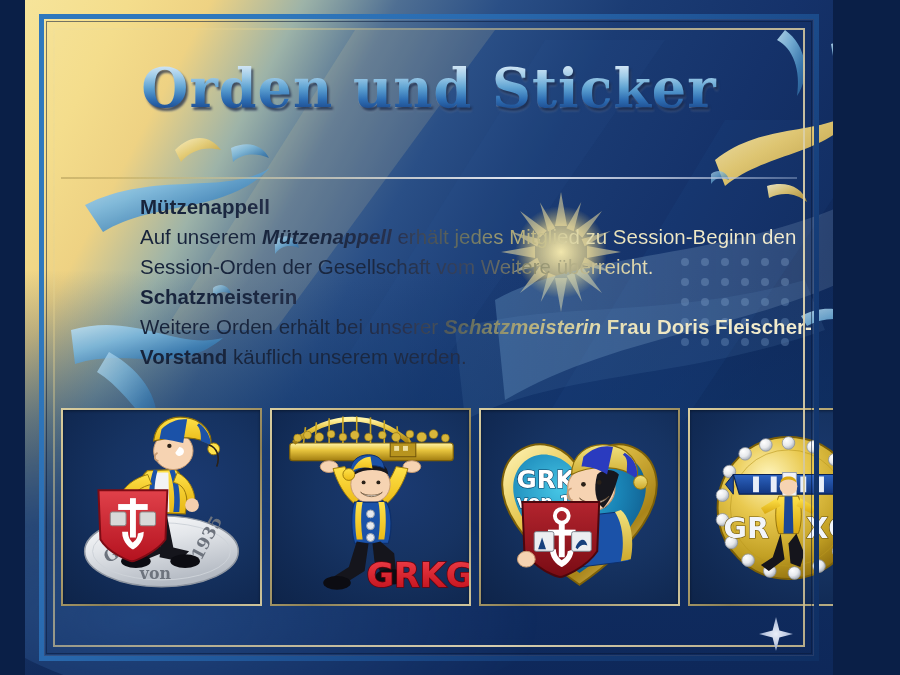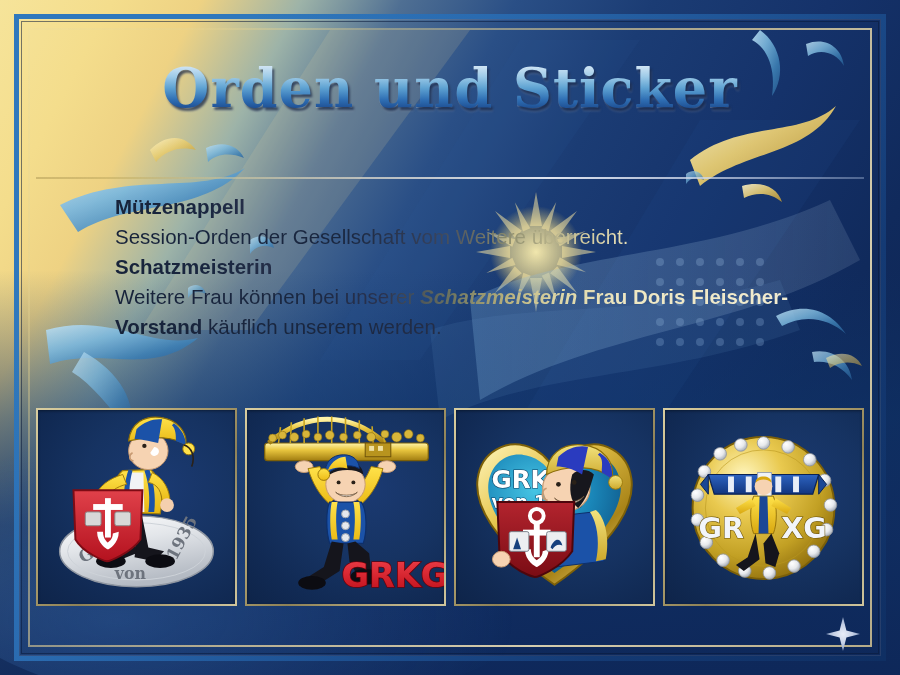--- a/index.html
+++ b/index.html
@@ -4,27 +4,28 @@
 <title>Orden und Sticker</title>
 <style>
   html,body{margin:0;padding:0;}
   body{
     width:900px;height:675px;overflow:hidden;
     font-family:"Liberation Sans", sans-serif;
     background:#0a1f47;
   }
   
   .stage{
-    position:relative;width:900px;height:675px;overflow:hidden;
+    position:relative;width:808px;height:675px;overflow:hidden;
     background:
       linear-gradient(118deg,
         #f6e49a 0%, #f4dd8c 9%, #eed283 16%,
         #9db3a8 24%, #4f6f93 32%,
         #2a4f86 41%, #1b3c74 52%,
         #15326a 66%, #102a5c 80%, #0c2350 100%);
+    margin-left: 25px;
   }
   
   .stage:after{
     content:"";position:absolute;inset:0;
     background:linear-gradient(180deg, rgba(12,35,80,0) 40%, rgba(15,52,105,.55) 62%, rgba(16,46,98,.85) 78%, rgba(14,40,90,.95) 100%);
     pointer-events:none;
   }
   
   .frame-outer{
     position:absolute;left:14px;top:14px;right:14px;bottom:14px;
@@ -256,32 +257,37 @@
   </div>
 
   <div class="sep"></div>
 
   <div class="text-block">
 
     <p class="tline h">
       <span class="grad-dark">Mützenappell</span>
     </p>
 
+    <p class="tline">
+      <span class="grad-text">
+        <span>Auf unserem </span><span class="it">Mützenappell</span><span> erhält jedes Mitglied zu Session-Beginn den</span>
+      </span>
+    </p>
 
     <p class="tline">
       <span class="grad-short">Session-Orden der Gesellschaft vom Weitere überreicht.</span>
     </p>
 
     <p class="tline h">
       <span class="grad-dark">Schatzmeisterin</span>
     </p>
 
     <p class="tline">
       <span class="grad-text">
-        <span>Weitere Frau können bei unserer </span><span class="it">Schatzmeisterin</span><span class="bd"> Frau Doris Fleischer-</span>
+        <span>Weitere Orden erhält bei unserer </span><span class="it">Schatzmeisterin</span><span class="bd"> Frau Doris Fleischer-</span>
       </span>
     </p>
 
     <p class="tline">
       <span class="grad-dark"><span class="bd">Vorstand</span><span> käuflich unserem werden.</span></span>
     </p>
 
   </div>
 
   <div class="panels">

